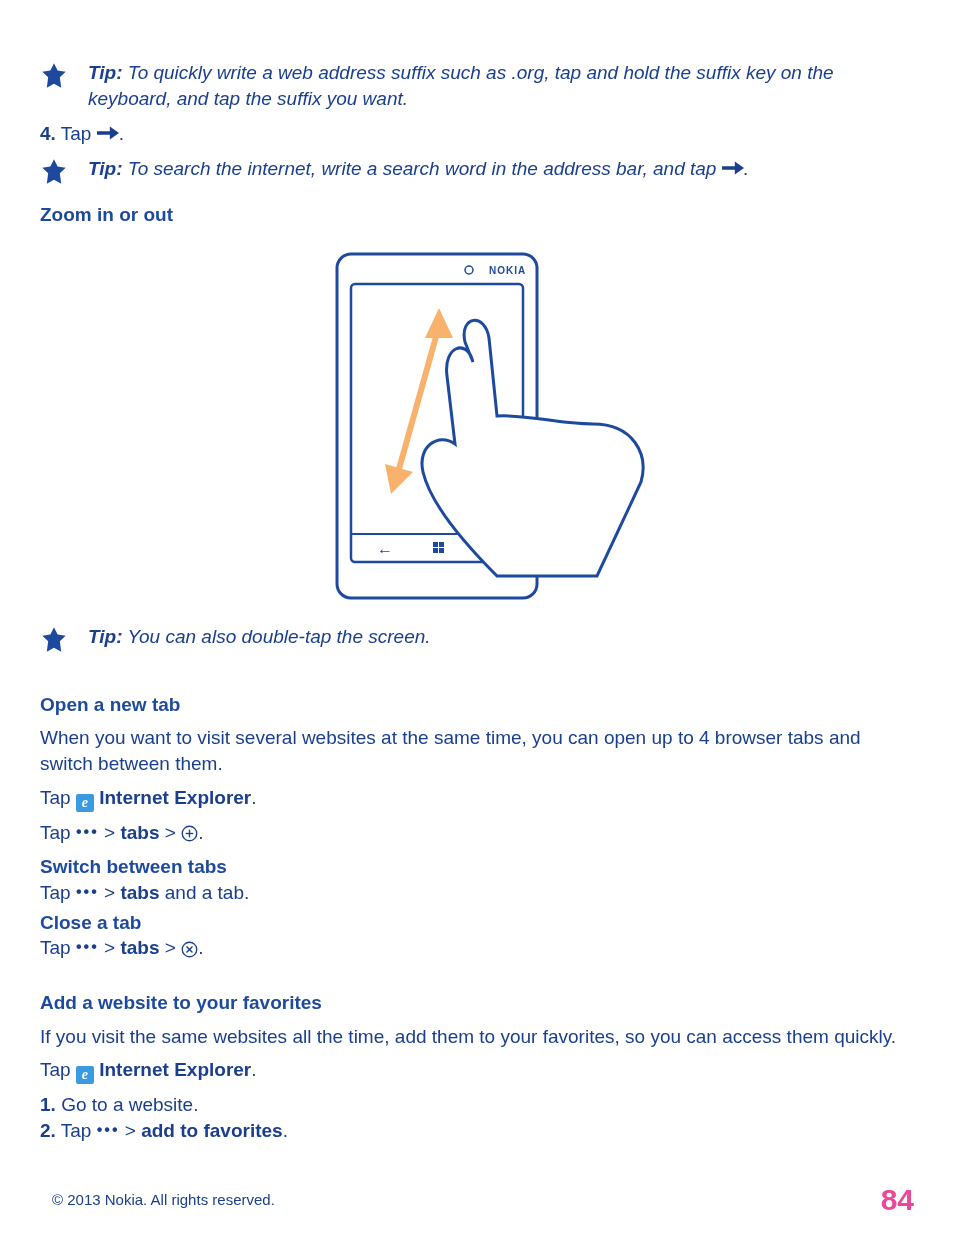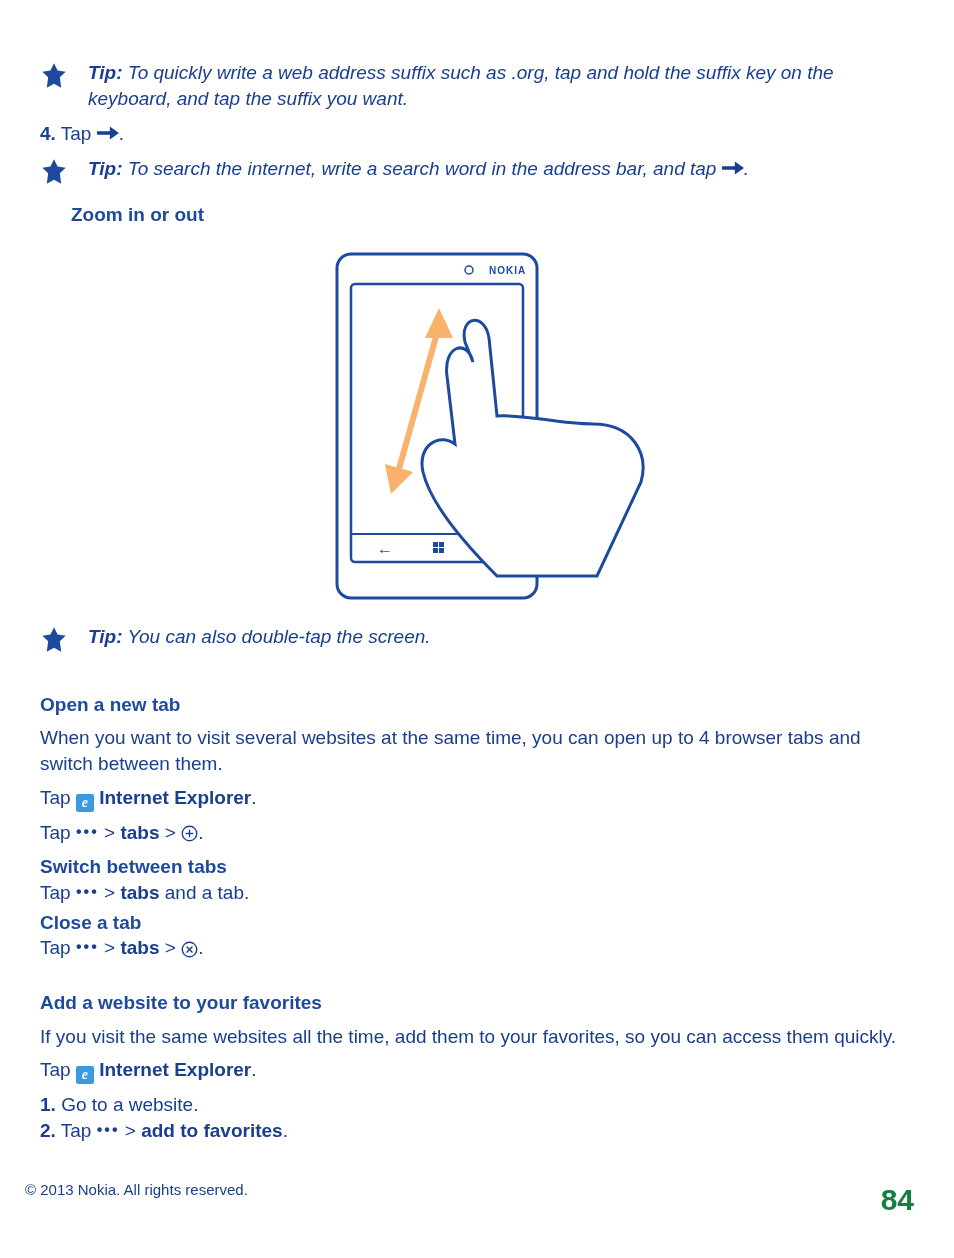--- a/index.html
+++ b/index.html
@@ -63,30 +63,30 @@
     font-family: Georgia, serif;
   }
   .illustration {
     display: block;
     margin: 18px auto 18px auto;
   }
   .para { margin-top: 8px; margin-bottom: 8px; }
   .footer {
     position: absolute;
     bottom: 38px;
-    left: 25px;
+    left: 52px;
     right: 40px;
     font-size: 15px;
     display: flex;
     justify-content: space-between;
-    align-items: flex-start;
+    align-items: center;
     gap: 27px;
   }
   .page-num {
-    color: #15803d;
+    color: #ec4899;
     font-size: 30px;
     font-weight: bold;
   }
   .section-gap { height: 22px; }
 </style>
 </head>
 <body>
 
 <div class="tip-block">
   <span class="star-icon">
@@ -111,21 +111,21 @@
         <path fill="#1d4a9e" d="M12 1l3.09 6.26L22 8.27l-5 4.87L18.18 22 12 18.56 5.82 22 7 13.14 2 8.27l6.91-1.01z"></path>
       </svg>
   </span>
   <span class="tip-text">
     <span class="bold">Tip:</span><span> To search the internet, write a search word in the address bar, and tap </span><span class="inline-icon arrow-right-icon"><svg viewBox="0 0 24 16">
           <path fill="#193f8e" d="M0 6h14V1l10 7-10 7v-5H0z"></path>
         </svg></span><span>.</span>
   </span>
 </div>
 
-<div style="margin-top:16px;margin-left:31px;">
+<div style="margin-top:16px;">
   <div class="heading-blue">Zoom in or out</div>
 </div>
 
 <svg class="illustration" width="360" height="360" viewBox="0 0 360 360">
 
   <rect x="40" y="8" width="200" height="344" rx="14" fill="none" stroke="#1d4a9e" stroke-width="3"></rect>
   <rect x="54" y="38" width="172" height="278" rx="4" fill="none" stroke="#1d4a9e" stroke-width="2.5"></rect>
   <text x="192" y="28" font-size="10" fill="#1d4a9e" font-weight="bold" letter-spacing="1">NOKIA</text>
   <circle cx="172" cy="24" r="4" fill="none" stroke="#1d4a9e" stroke-width="1.5"></circle>
 

